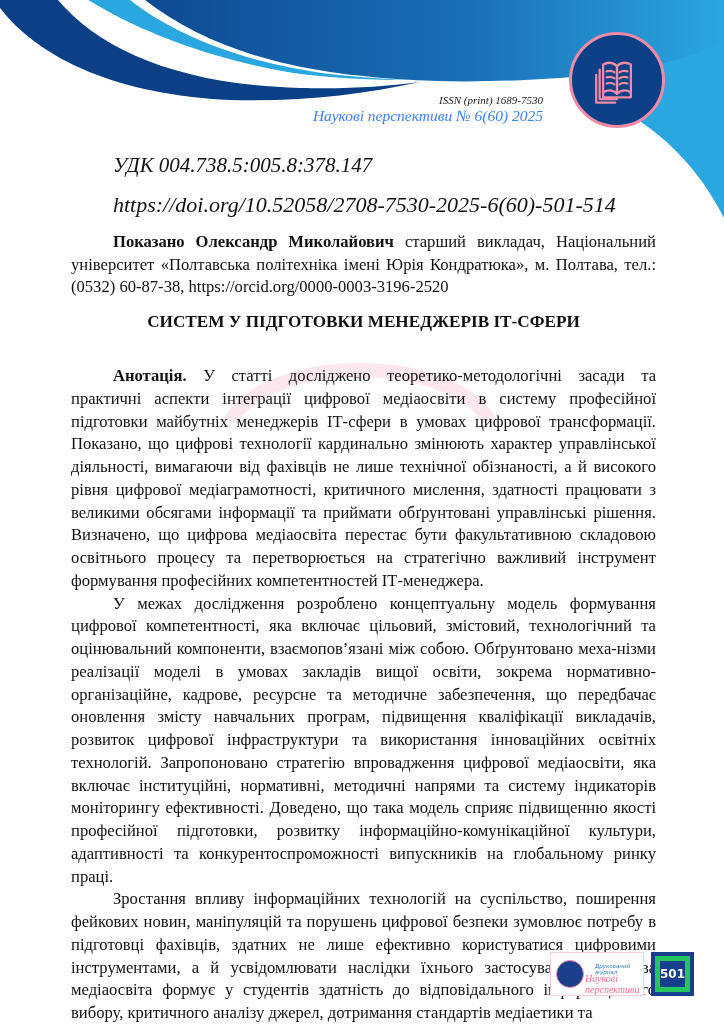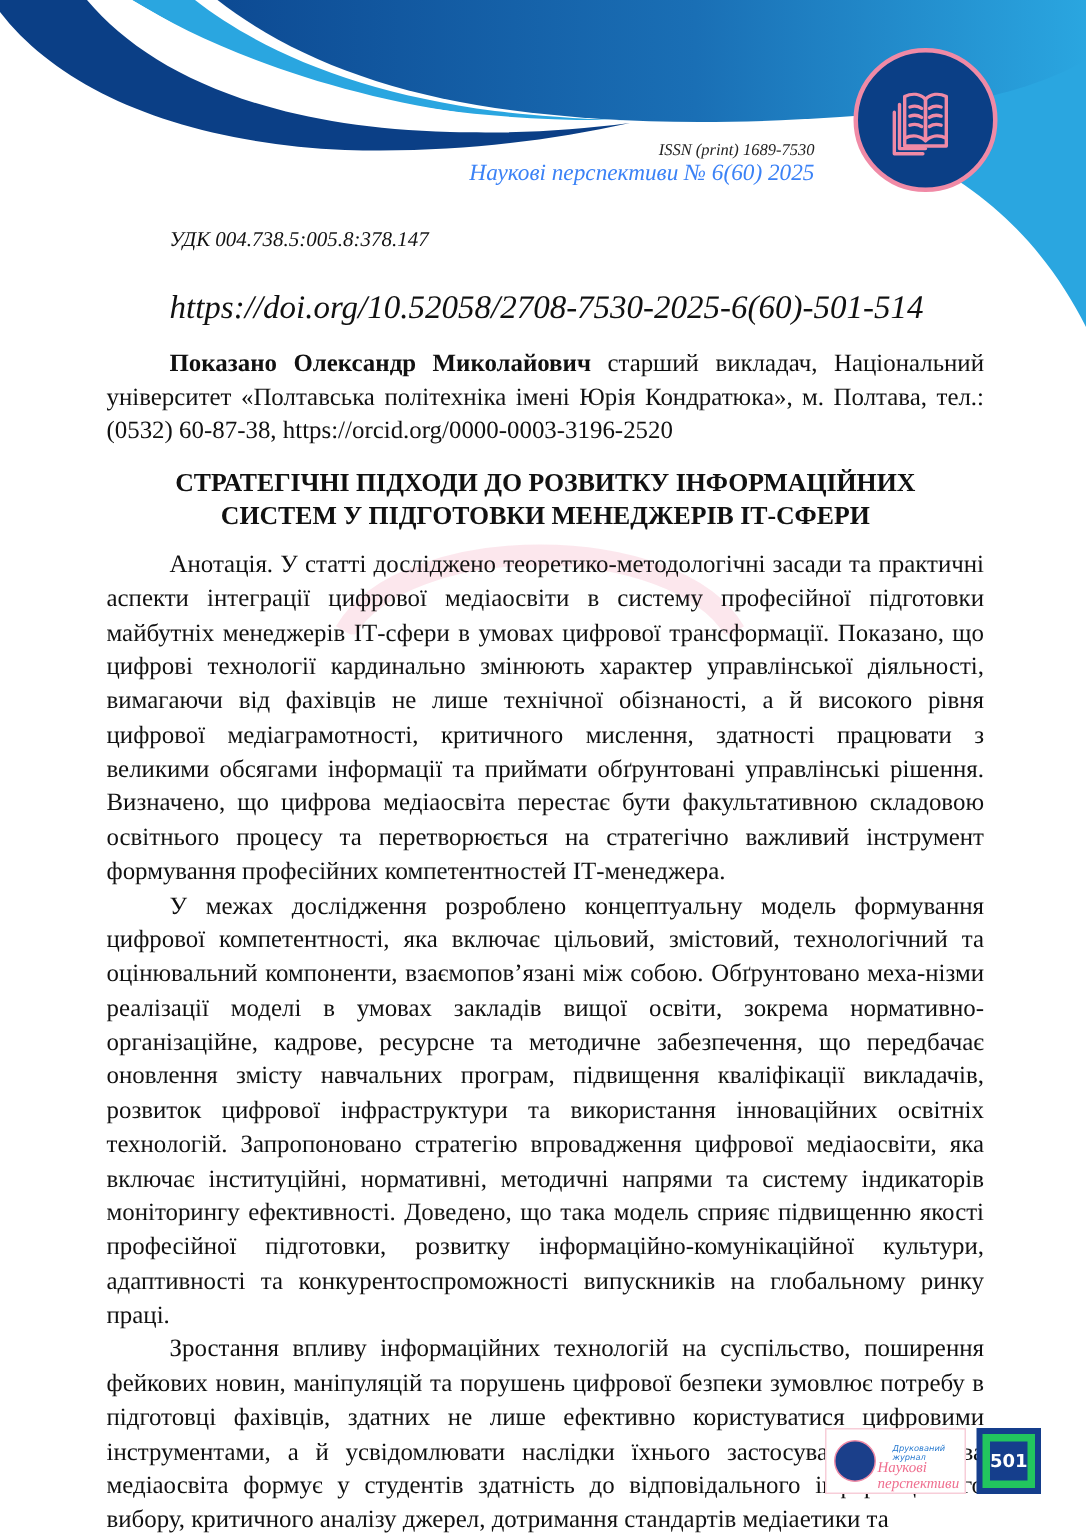--- a/index.html
+++ b/index.html
@@ -5,31 +5,31 @@
     html, body { margin: 0; padding: 0; background: #ffffff; }
     body { width: 724px; height: 1024px; position: relative; overflow: hidden; font-family: "Liberation Serif", serif; color: #111; }
 
     .header-art { position: absolute; left: 0; top: 0; width: 724px; height: 230px; }
 
     .issn { position: absolute; right: 181px; top: 94px; font-style: italic; font-size: 11px; text-align: right; color: #222; }
     .journal { position: absolute; right: 181px; top: 107px; font-style: italic; font-size: 15.5px; text-align: right; color: #3b82f6; }
 
     .watermark { position: absolute; left: 210px; top: 333px; width: 300px; height: 90px; }
 
-    .udc { position: absolute; left: 113px; top: 153px; font-style: italic; font-size: 14px; }
+    .udc { position: absolute; left: 113px; top: 153px; font-style: italic; font-size: 21px; }
     .doi { position: absolute; left: 113px; top: 192px; font-style: italic; font-size: 22px; }
 
     .author-block { position: absolute; left: 71px; top: 231px; width: 585px; font-size: 16.6px; line-height: 22.5px; text-align: justify; text-indent: 42px; }
     .author-block b { font-weight: bold; }
 
     .title { position: absolute; left: 71px; top: 311px; width: 585px; text-align: center; font-weight: bold; font-size: 17.2px; line-height: 22px; }
 
     .body-text { position: absolute; left: 71px; top: 365px; width: 585px; font-size: 16.6px; line-height: 22.75px; text-align: justify; }
     .body-text p { margin: 0; text-indent: 42px; text-align: justify; }
-    .body-text b { font-weight: normal; }
+    .body-text b { font-weight: bold; }
 
     .footer-logo { position: absolute; left: 550px; top: 952px; width: 94px; height: 44px; border: 1px solid #f7cdd8; box-sizing: border-box; background: #fff; }
     .footer-logo .circ { position: absolute; left: 5px; top: 7px; width: 28px; height: 28px; border-radius: 50%; background: #1b3f8a; border: 1.5px solid #f08aa6; box-sizing: border-box; }
     .footer-logo .l1 { position: absolute; left: 44px; top: 10px; font-size: 5.5px; font-style: italic; color: #2a7bd0; font-family: "DejaVu Sans", sans-serif; }
     .footer-logo .l2 { position: absolute; left: 34px; top: 20px; font-size: 10px; font-style: italic; color: #ef6f8f; font-family: "Liberation Serif", serif; }
     .page-box { position: absolute; left: 651px; top: 952px; width: 43px; height: 44px; background: #153e8c; box-sizing: border-box; }
     .page-box .inner { position: absolute; left: 4px; top: 4px; right: 4px; bottom: 4px; border: 5px solid #22c55e; display: flex; align-items: center; justify-content: center; color: #fff; font-family: "DejaVu Sans", sans-serif; font-weight: bold; font-size: 12px; }
   </style>
 </head>
 <body>
@@ -80,21 +80,20 @@
 <svg class="watermark" viewBox="0 0 300 90" xmlns="http://www.w3.org/2000/svg">
   <path d="M20 88 C60 20 240 20 280 88" fill="none" stroke="#fbe3ea" stroke-width="14" opacity="0.85"></path>
 </svg>
 
 <div class="udc">УДК 004.738.5:005.8:378.147</div>
 <div class="doi">https://doi.org/10.52058/2708-7530-2025-6(60)-501-514</div>
 
 <div class="author-block"><b>Показано Олександр Миколайович</b><span> старший викладач, Національний університет «Полтавська політехніка імені Юрія Кондратюка», м.  Полтава, тел.:  (0532) 60-87-38, https://orcid.org/0000-0003-3196-2520</span></div>
 
 <div class="title">
-  <div>СТРАТЕГІЧНІ ПІДХОДИ ДО РОЗВИТКУ ІНФОРМАЦІЙНИХ</div>
   <div>СИСТЕМ У ПІДГОТОВКИ МЕНЕДЖЕРІВ ІТ-СФЕРИ</div>
 </div>
 
 <div class="body-text">
   <p><b>Анотація.</b><span> У статті досліджено теоретико-методологічні засади та практичні аспекти інтеграції цифрової медіаосвіти в систему професійної підготовки майбутніх менеджерів ІТ-сфери в умовах цифрової трансформації. Показано, що цифрові технології кардинально змінюють характер управлінської діяльності, вимагаючи від фахівців не лише технічної обізнаності, а й високого рівня цифрової медіаграмотності, критичного мислення, здатності працювати з великими обсягами інформації та приймати обґрунтовані управлінські рішення. Визначено, що цифрова медіаосвіта перестає бути факультативною складовою освітнього процесу та перетворюється на стратегічно важливий інструмент формування професійних компетентностей ІТ-менеджера.</span></p>
   <p>У межах дослідження розроблено концептуальну модель формування цифрової компетентності, яка включає цільовий, змістовий, технологічний та оцінювальний компоненти, взаємопов’язані між собою. Обґрунтовано меха-нізми реалізації моделі в умовах закладів вищої освіти, зокрема нормативно-організаційне, кадрове, ресурсне та методичне забезпечення, що передбачає оновлення змісту навчальних програм, підвищення кваліфікації викладачів, розвиток цифрової інфраструктури та використання інноваційних освітніх технологій. Запропоновано стратегію впровадження цифрової медіаосвіти, яка включає інституційні, нормативні, методичні напрями та систему індикаторів моніторингу ефективності. Доведено, що така модель сприяє підвищенню якості професійної підготовки, розвитку інформаційно-комунікаційної культури, адаптивності та конкурентоспроможності випускників на глобальному ринку праці.</p>
   <p>Зростання впливу інформаційних технологій на суспільство, поширення фейкових новин, маніпуляцій та порушень цифрової безпеки зумовлює потребу в підготовці фахівців, здатних не лише ефективно користуватися цифровими інструментами, а й усвідомлювати наслідки їхнього застосування. Цифрова медіаосвіта формує у студентів здатність до відповідального інформаційного вибору, критичного аналізу джерел, дотримання стандартів медіаетики та</p>
 </div>
 
 <div class="footer-logo">

